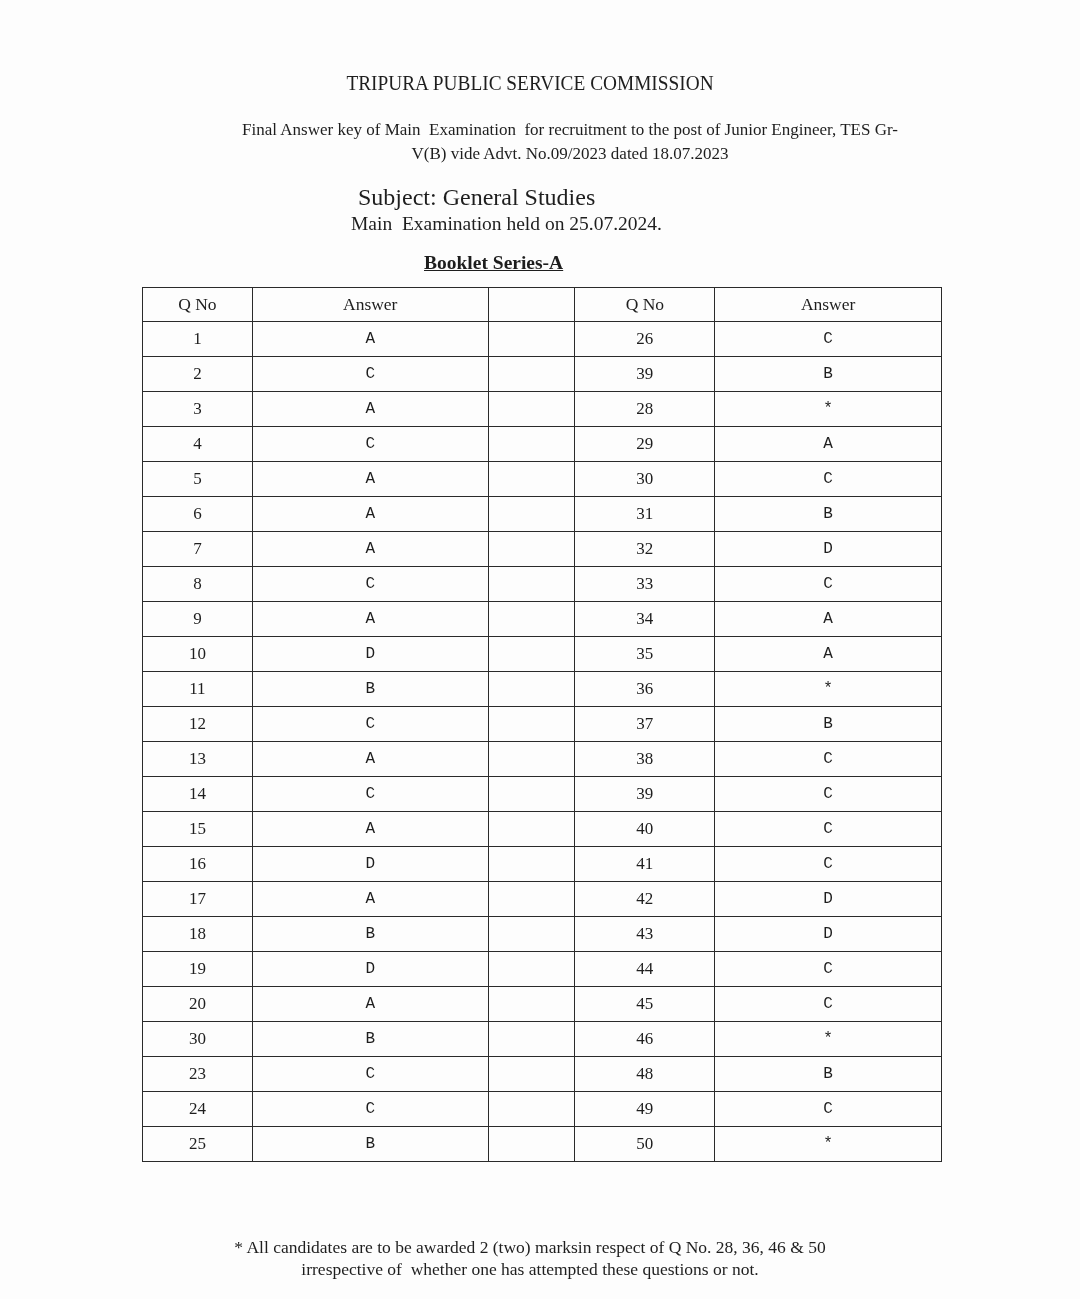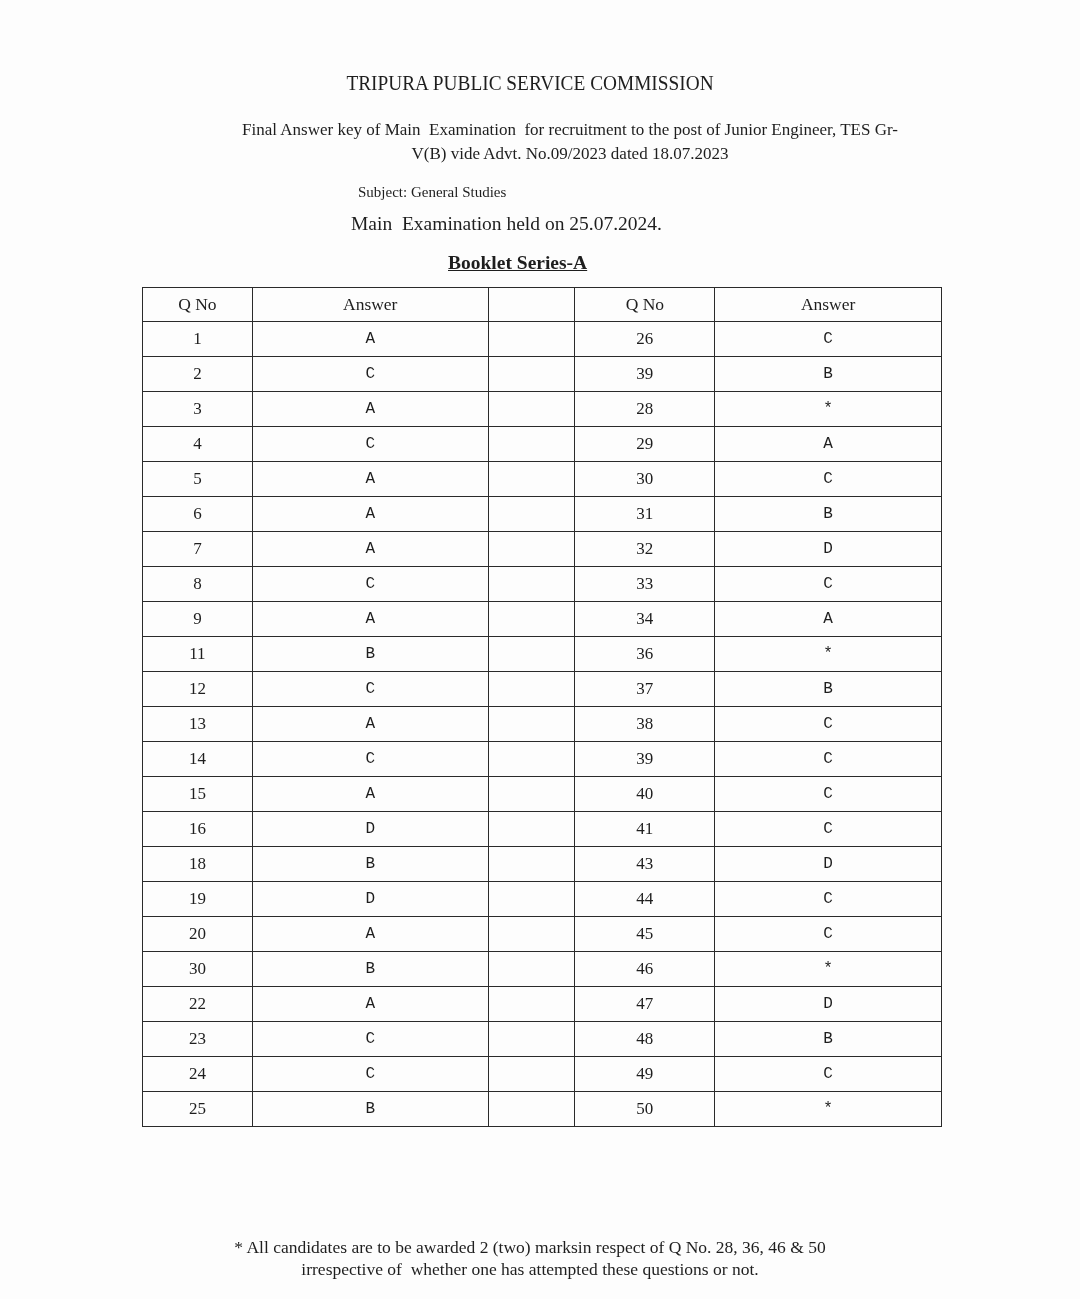--- a/index.html
+++ b/index.html
@@ -39,33 +39,33 @@
       left: 130px;
       width: 880px;
       text-align: center;
       font-size: 17px;
       line-height: 24px;
     }
     .subject {
       position: absolute;
       top: 184px;
       left: 358px;
-      font-size: 15px;
+      font-size: 24px;
       text-align: center;
     }
     .held-on {
       position: absolute;
       top: 213px;
       left: 351px;
       font-size: 19.5px;
     }
     .series {
       position: absolute;
       top: 252px;
-      left: 448px;
+      left: 424px;
       font-size: 19.5px;
       font-weight: bold;
       text-decoration: underline;
     }
     table.key {
       position: absolute;
       top: 287px;
       left: 142px;
       width: 800px;
       border-collapse: collapse;
@@ -192,20 +192,27 @@
           <td class="ans">C</td>
         </tr>
         <tr>
           <td>9</td>
           <td class="ans">A</td>
           <td></td>
           <td>34</td>
           <td class="ans">A</td>
         </tr>
         <tr>
+          <td>10</td>
+          <td class="ans">D</td>
+          <td></td>
+          <td>35</td>
+          <td class="ans">A</td>
+        </tr>
+        <tr>
           <td>11</td>
           <td class="ans">B</td>
           <td></td>
           <td>36</td>
           <td class="ans">*</td>
         </tr>
         <tr>
           <td>12</td>
           <td class="ans">C</td>
           <td></td>
@@ -234,20 +241,27 @@
           <td class="ans">C</td>
         </tr>
         <tr>
           <td>16</td>
           <td class="ans">D</td>
           <td></td>
           <td>41</td>
           <td class="ans">C</td>
         </tr>
         <tr>
+          <td>17</td>
+          <td class="ans">A</td>
+          <td></td>
+          <td>42</td>
+          <td class="ans">D</td>
+        </tr>
+        <tr>
           <td>18</td>
           <td class="ans">B</td>
           <td></td>
           <td>43</td>
           <td class="ans">D</td>
         </tr>
         <tr>
           <td>19</td>
           <td class="ans">D</td>
           <td></td>
@@ -260,27 +274,20 @@
           <td></td>
           <td>45</td>
           <td class="ans">C</td>
         </tr>
         <tr>
           <td>30</td>
           <td class="ans">B</td>
           <td></td>
           <td>46</td>
           <td class="ans">*</td>
-        </tr>
-        <tr>
-          <td>22</td>
-          <td class="ans">A</td>
-          <td></td>
-          <td>47</td>
-          <td class="ans">D</td>
         </tr>
         <tr>
           <td>23</td>
           <td class="ans">C</td>
           <td></td>
           <td>48</td>
           <td class="ans">B</td>
         </tr>
         <tr>
           <td>24</td>

